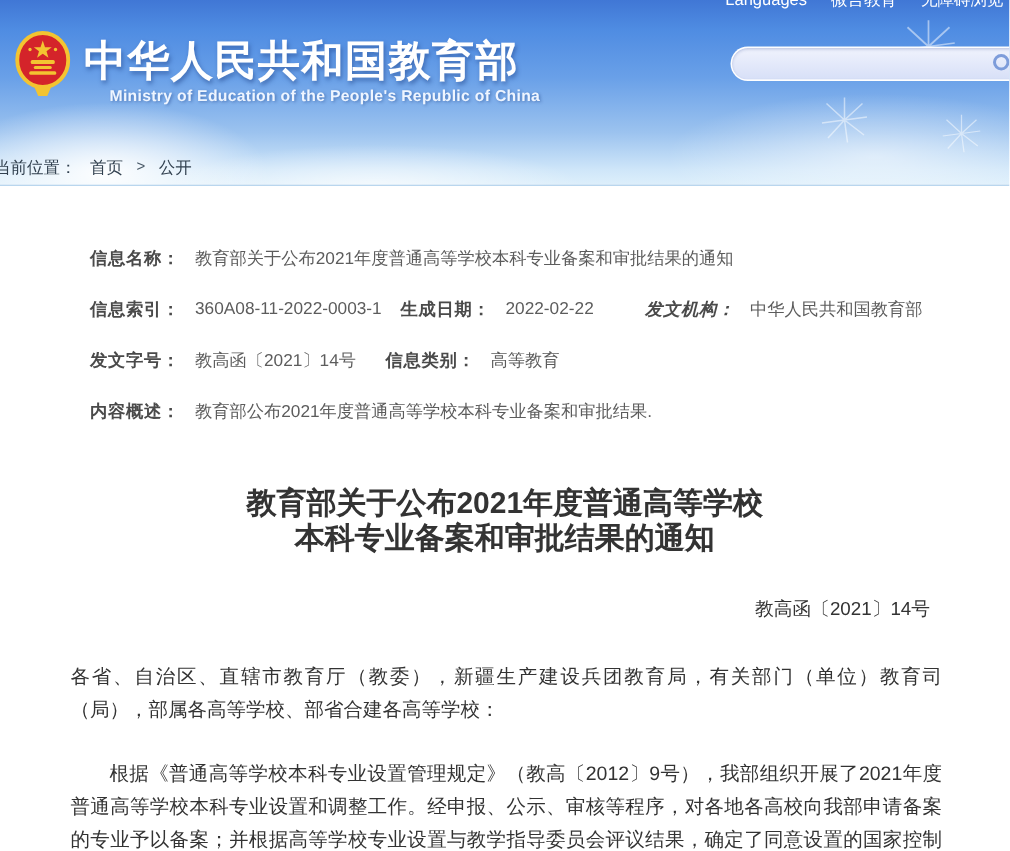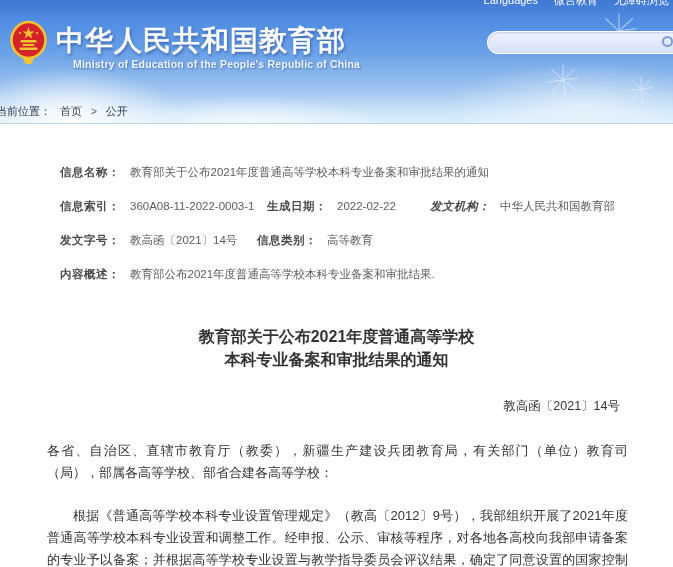--- a/index.html
+++ b/index.html
@@ -73,21 +73,21 @@
   .mlabel { font-weight:bold; color:#4a4a4a; margin-right:10px; letter-spacing:.5px; }
   .mvalue { color:#5c5c5c; }
   .mv-index { width:137px; }
   .mv-date  { width:63px;  }
   .mv-docno { width:127px; }
   .ml-org { margin-left:30px;font-style:italic; }
 
   
   .doc-title {
     margin-top:42px; text-align:center;
-    font-size:16px; font-weight:bold; color:#333333; line-height:23px;
+    font-size:20px; font-weight:bold; color:#333333; line-height:23px;
   }
   .doc-number {
     margin-top:27px; text-align:right; padding-right:53px;
     font-size:12.5px; color:#333333; height:17px;
   }
   .doc-body { margin:25px 45px 0 47px; font-size:13px; line-height:22px; color:#333333; text-align:justify; }
   .doc-body p { margin:0; }
   .doc-body p.indent { margin-top:21px; text-indent:2em; }
 </style>
 </head>

